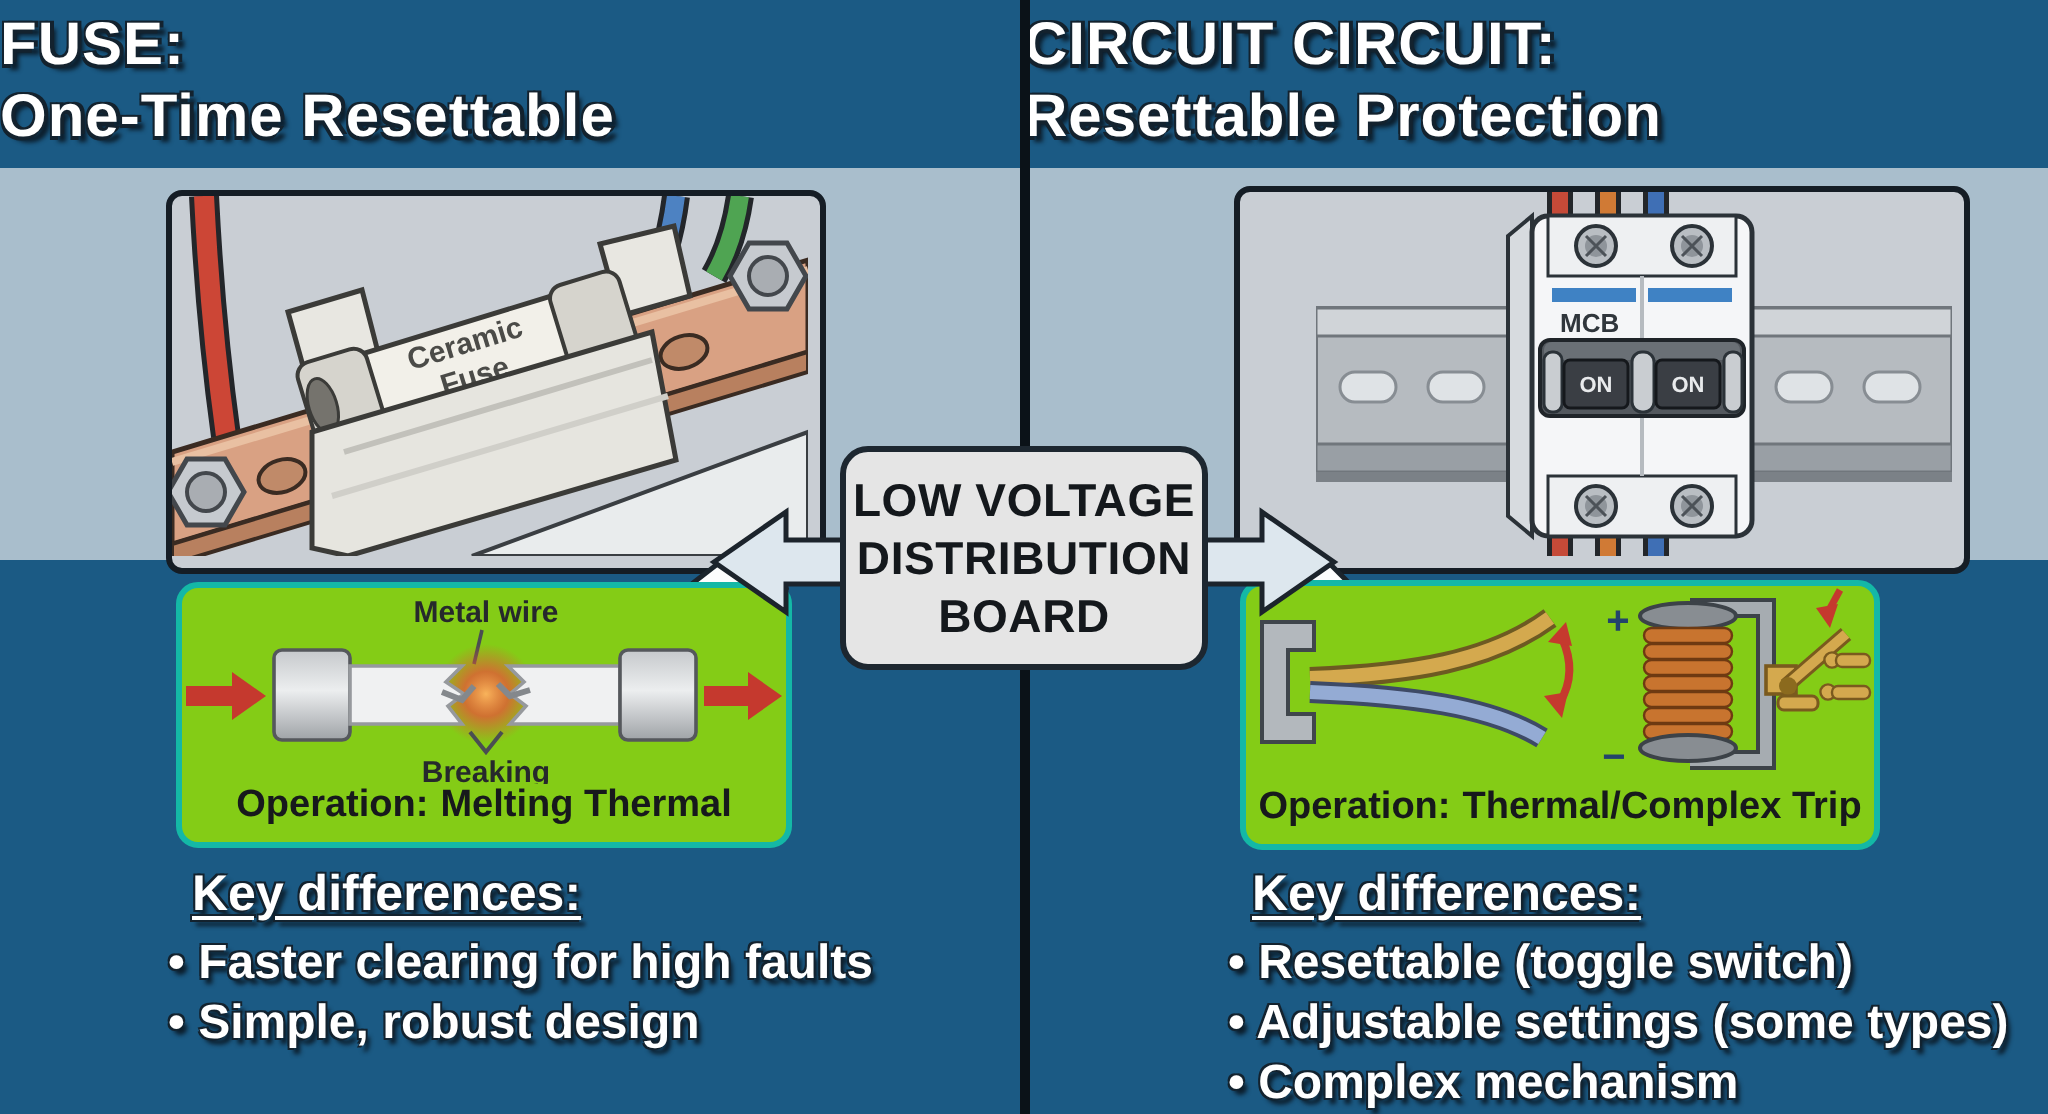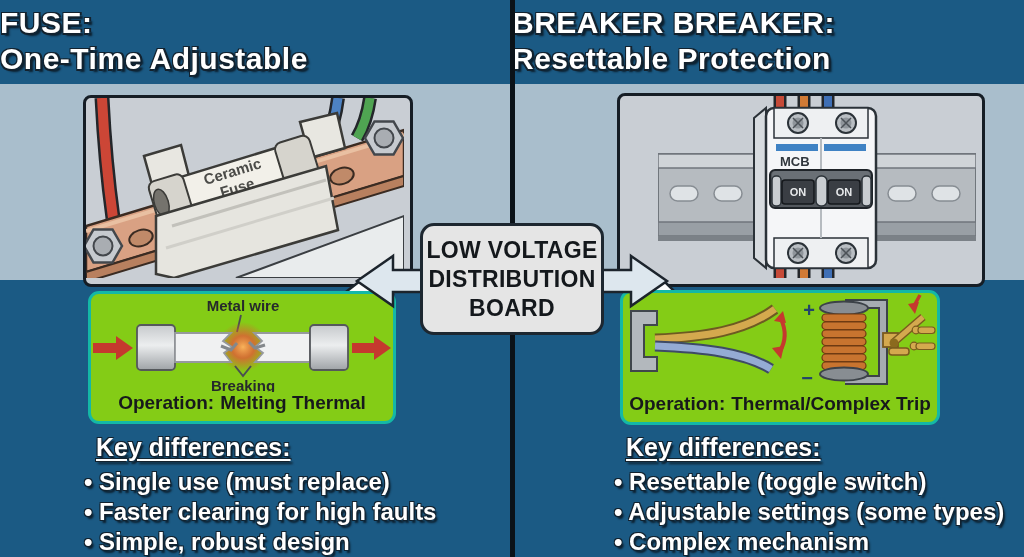--- a/index.html
+++ b/index.html
@@ -52,24 +52,24 @@
 </head>
 <body>
 
 <div class="canvas">
 
   <div class="band"></div>
   <div class="divider"></div>
 
   <div class="title title-left">
     <div>FUSE:</div>
-    <div>One-Time Adjustable</div>
+    <div>One-Time Resettable</div>
   </div>
   <div class="title title-right">
-    <div>BREAKER BREAKER:</div>
+    <div>CIRCUIT CIRCUIT:</div>
     <div>Resettable Protection</div>
   </div>
 
   <div class="illus illus-left">
     <svg width="318" height="180" viewBox="0 0 318 180">
 
       <g>
         <path d="M16,0 C18,40 22,84 27,120" stroke="#23262a" stroke-width="15" fill="none"></path>
         <path d="M16,0 C18,40 22,84 27,120" stroke="#cc4636" stroke-width="10" fill="none"></path>
       </g>
@@ -297,21 +297,20 @@
       </g>
     </svg>
     <div class="caption">
       <span>Operation:</span><span class="cap-text">Thermal/Complex Trip</span>
     </div>
   </div>
 
   <div class="keydiff keydiff-left">
     <h3>Key differences:</h3>
     <ul>
-      <li>• Single use (must replace)</li>
       <li>• Faster clearing for high faults</li>
       <li>• Simple, robust design</li>
     </ul>
   </div>
   <div class="keydiff keydiff-right">
     <h3>Key differences:</h3>
     <ul>
       <li>• Resettable (toggle switch)</li>
       <li>• Adjustable settings (some types)</li>
       <li>• Complex mechanism</li>

